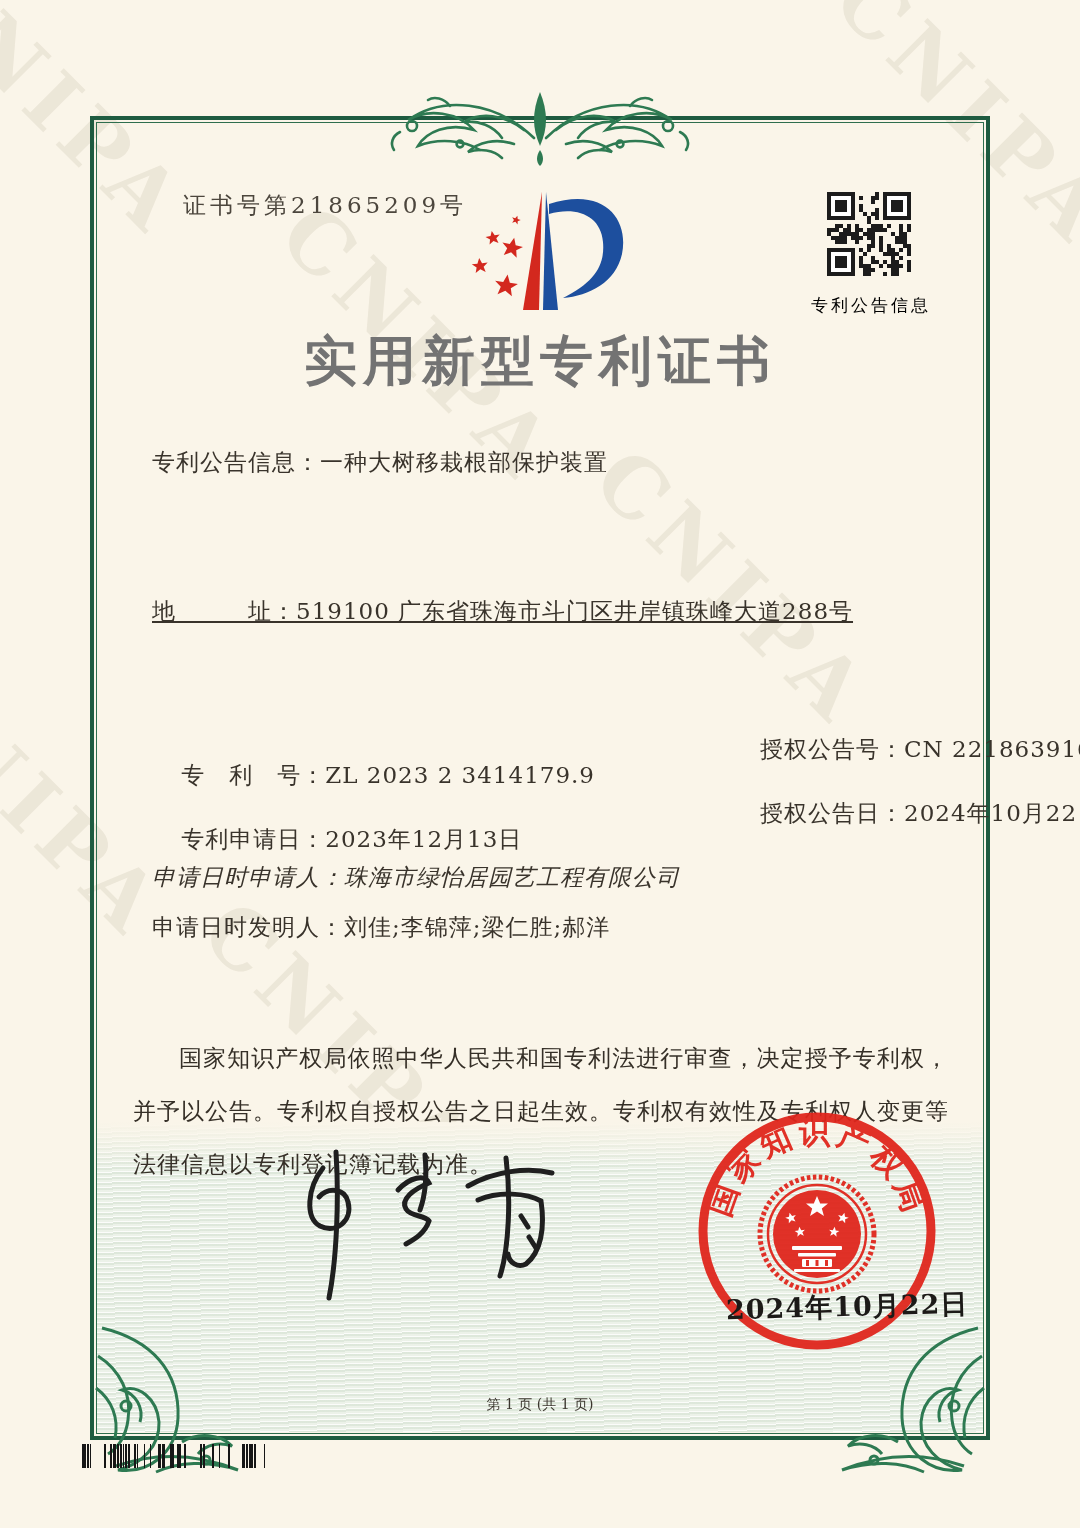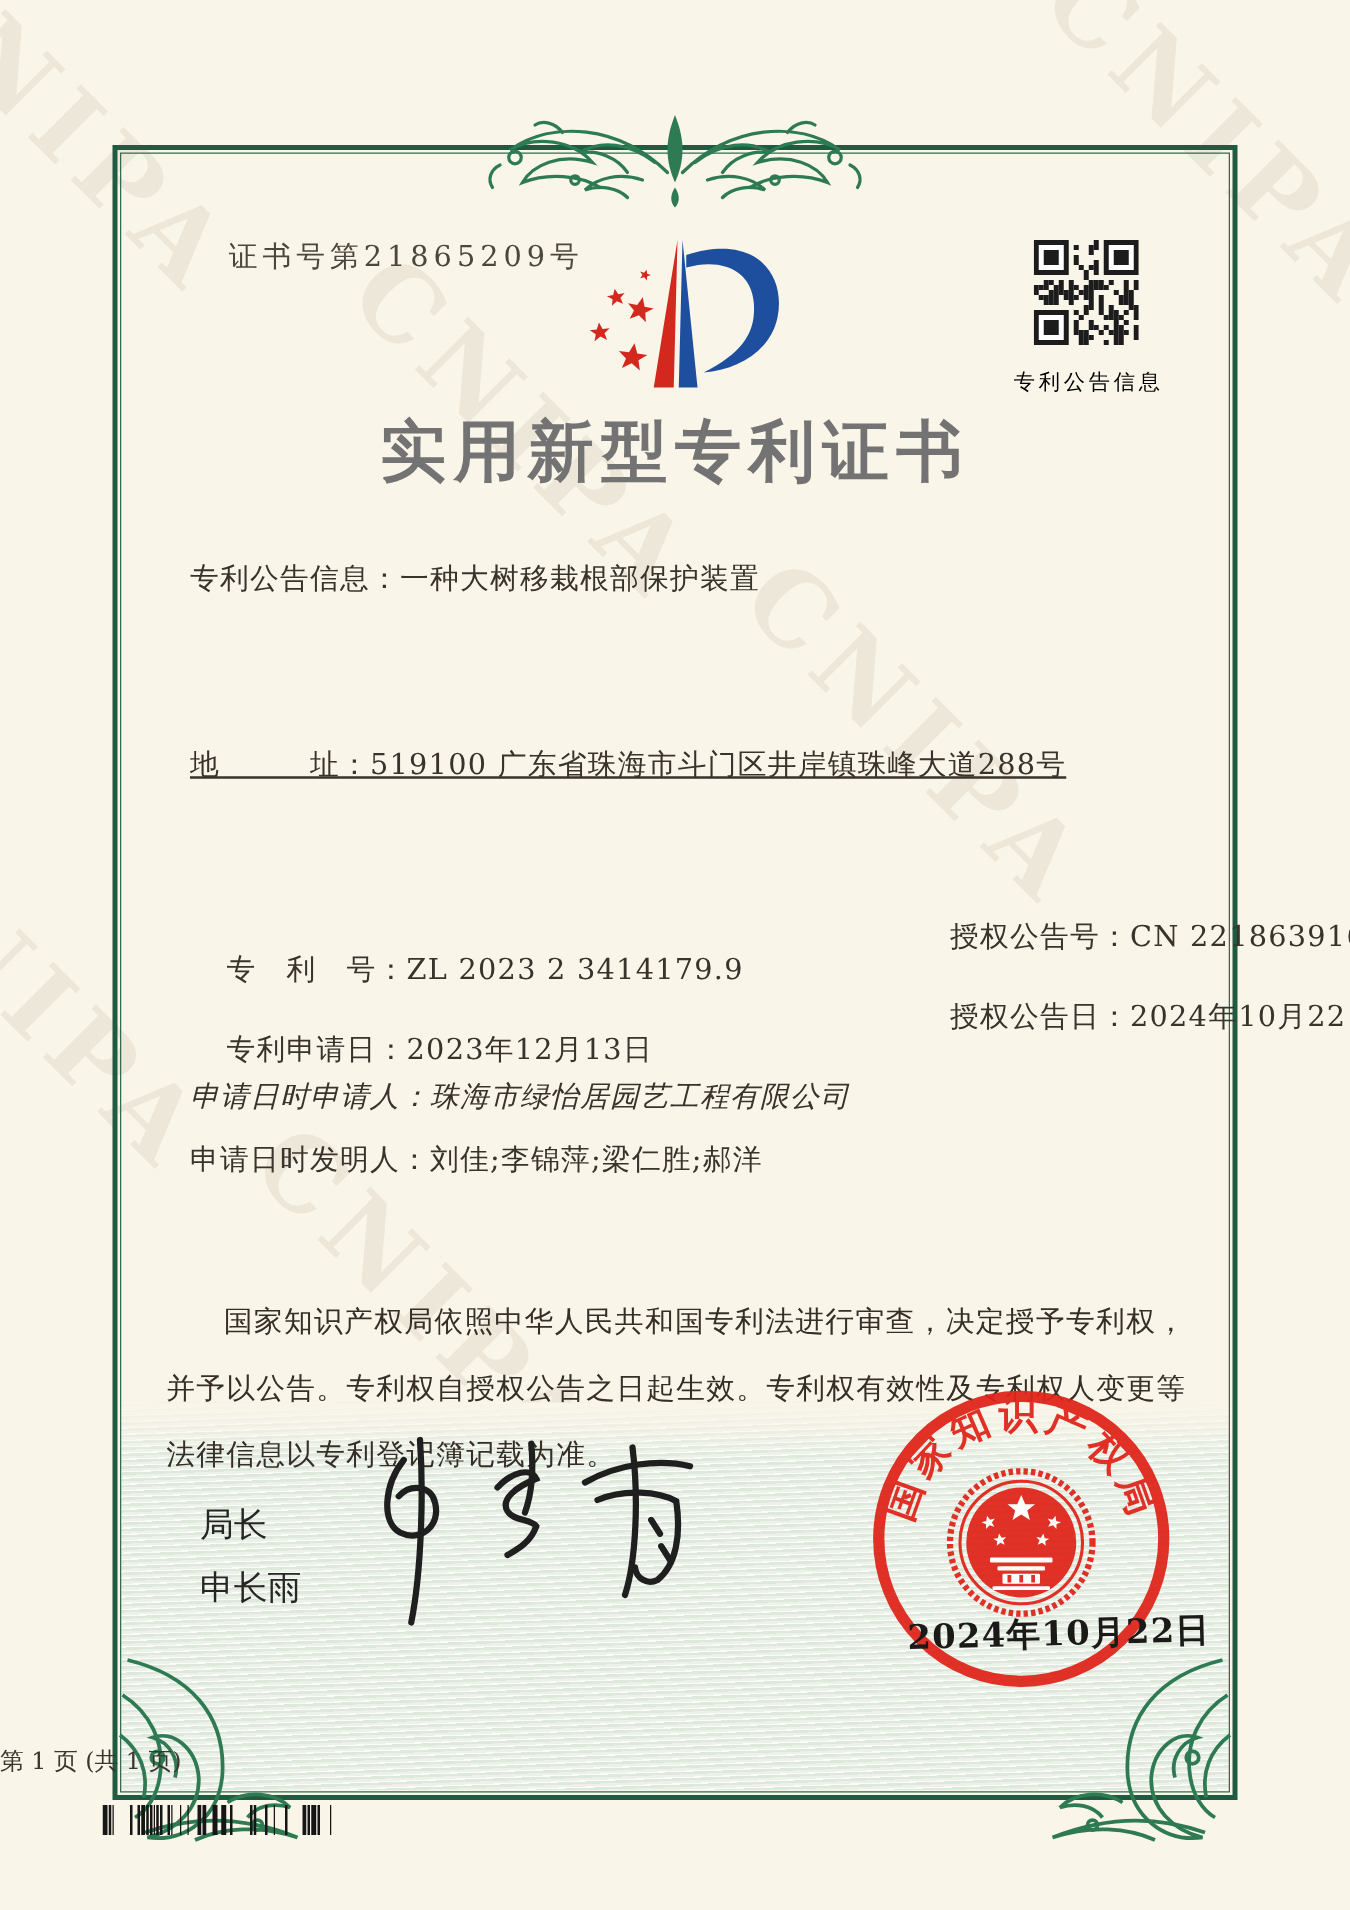--- a/index.html
+++ b/index.html
@@ -65,22 +65,22 @@
   }
   
   .signer { position:absolute; left:160px; top:1196px; z-index:5;
     font-family:"DejaVu Sans", sans-serif; font-size:27px; color:#262626; line-height:50px; }
   .signature { position:absolute; left:278px; top:1146px; width:300px; height:165px; z-index:5; }
   
   .seal { position:absolute; left:692px; top:1106px; width:250px; height:250px; z-index:6; opacity:.94; }
   .seal-date { position:absolute; left:726px; top:1289px; z-index:7;
     font-size:27px; font-weight:bold; letter-spacing:1px; color:#1c1a18; transform:rotate(-1.5deg); }
   
-  .pageinfo { position:absolute; left:0; top:1396px; width:1080px; text-align:left;
-    font-size:19px; color:#3b362e; z-index:5; }
+  .pageinfo { position:absolute; left:0; top:1396px; width:1080px; text-align:center;
+    font-size:14px; color:#3b362e; z-index:5; }
   .barcode { position:absolute; left:82px; top:1444px; width:186px; height:24px; z-index:5; }
 </style>
 </head>
 <body>
 
 <div class="page">
 
   <span class="wm" style="left:-40px;top:-60px">CNIPA</span>
   <span class="wm" style="left:884px;top:-50px">CNIPA</span>
   <span class="wm" style="left:330px;top:186px">CNIPA</span>
@@ -306,24 +306,20 @@
     <span class="lbl">专利申请日：</span><span class="val">2023年12月13日</span>
     <span class="col-right"><span class="lbl">授权公告日：</span><span class="val">2024年10月22日</span></span>
   </div>
 
   <div class="row r7"><span class="lbl">申请日时申请人：</span><span class="val">珠海市绿怡居园艺工程有限公司</span></div>
 
   <div class="row r8"><span class="lbl">申请日时发明人：</span><span class="val">刘佳;李锦萍;梁仁胜;郝洋</span></div>
 
   <p class="statement">国家知识产权局依照中华人民共和国专利法进行审查，决定授予专利权，并予以公告。专利权自授权公告之日起生效。专利权有效性及专利权人变更等法律信息以专利登记簿记载为准。</p>
 
-  <div class="signer">
-    <div>局长</div>
-    <div>申长雨</div>
-  </div>
 
   <svg class="signature" viewBox="0 0 300 165">
     <g fill="none" stroke="#1f1f1f" stroke-width="5" stroke-linecap="round">
       <path d="M45,22 C29,42 27,72 42,80 C58,88 75,75 70,56 C67,42 50,41 41,51"></path>
       <path d="M58,6 C61,50 59,112 51,152"></path>
       <path d="M120,44 C132,31 147,28 151,37 C136,43 122,53 128,63 C133,71 147,69 151,75 C147,87 137,93 128,98"></path>
       <path d="M147,9 C149,30 147,50 142,64"></path>
       <path d="M190,40 C216,25 250,21 274,27"></path>
       <path d="M228,12 C233,52 231,102 222,130"></path>
       <path d="M200,54 C221,45 249,47 263,55 C267,82 263,106 248,118 C240,122 231,117 230,108"></path>

